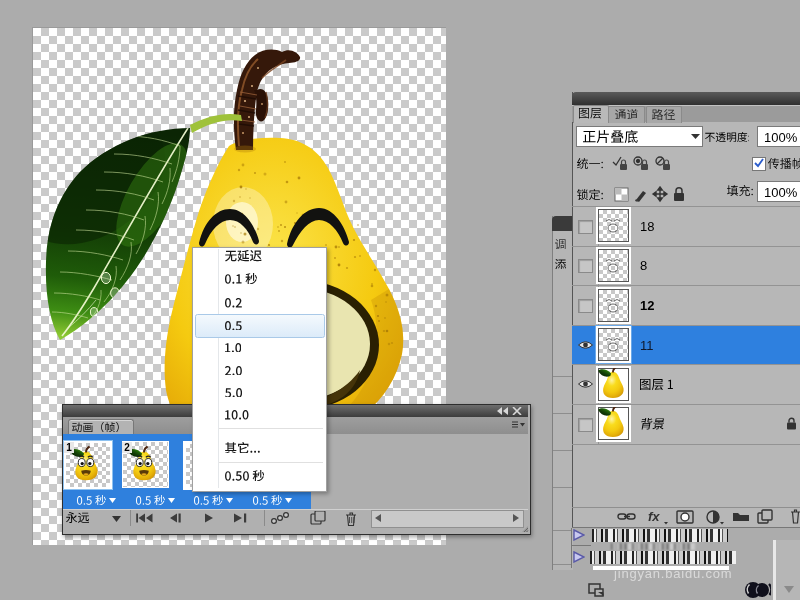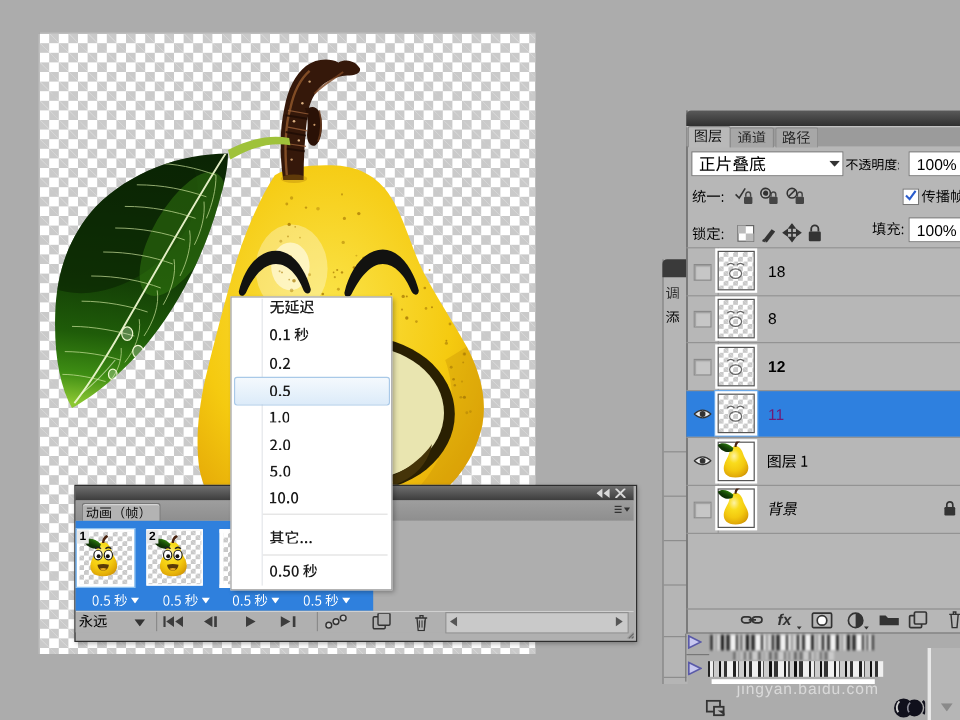--- a/index.html
+++ b/index.html
@@ -354,21 +354,21 @@
     <path d="M0.5,5 Q7.5,-1.5 14.5,5 Q7.5,11.5 0.5,5 Z" fill="#e8e8e8" stroke="#333" stroke-width="1"></path>
     <circle cx="7.5" cy="5" r="2.4" fill="#333"></circle>
   </svg>
 <div class="abs checker4" style="left:598px;top:328.1px;width:29px;height:31px;border:1px solid #555;box-shadow:0 0 0 2px #fff, 0 0 0 3px #6aa8e8;"></div>
 <svg class="abs" style="left:598px;top:328.1px" width="29" height="31" viewBox="0 0 29 31">
 <g stroke="#555" stroke-width="1" fill="none" opacity="0.9">
 <path d="M8,12 Q11,9 14,12 M16,12 Q19,9 22,12"></path>
       <ellipse cx="15" cy="19" rx="5" ry="4"></ellipse>
     </g>
   </svg>
-<div class="lab" style="left:640px;top:338px;color:#701a75;">11</div>
+<div class="lab" style="left:640px;top:338px;color:#0f172a;">11</div>
 <div class="abs" style="left:572px;top:364.4px;width:228px;height:1px;background:#939393;"></div>
 <div class="abs" style="left:598px;top:364.4px;width:1px;height:39.6px;background:#939393;"></div>
 <svg class="abs" style="left:578px;top:379.2px" width="15" height="10" viewBox="0 0 15 10">
     <path d="M0.5,5 Q7.5,-1.5 14.5,5 Q7.5,11.5 0.5,5 Z" fill="#e8e8e8" stroke="#333" stroke-width="1"></path>
     <circle cx="7.5" cy="5" r="2.4" fill="#333"></circle>
   </svg>
 <div class="abs" style="left:598px;top:367.7px;width:29px;height:31px;background:#fff;border:1px solid #555;box-shadow:0 0 0 2px #fff;"></div>
 <svg class="abs" style="left:598px;top:367.7px" width="29" height="31" viewBox="3 2 33 35">
     <use href="#minipear"></use>
   </svg>

